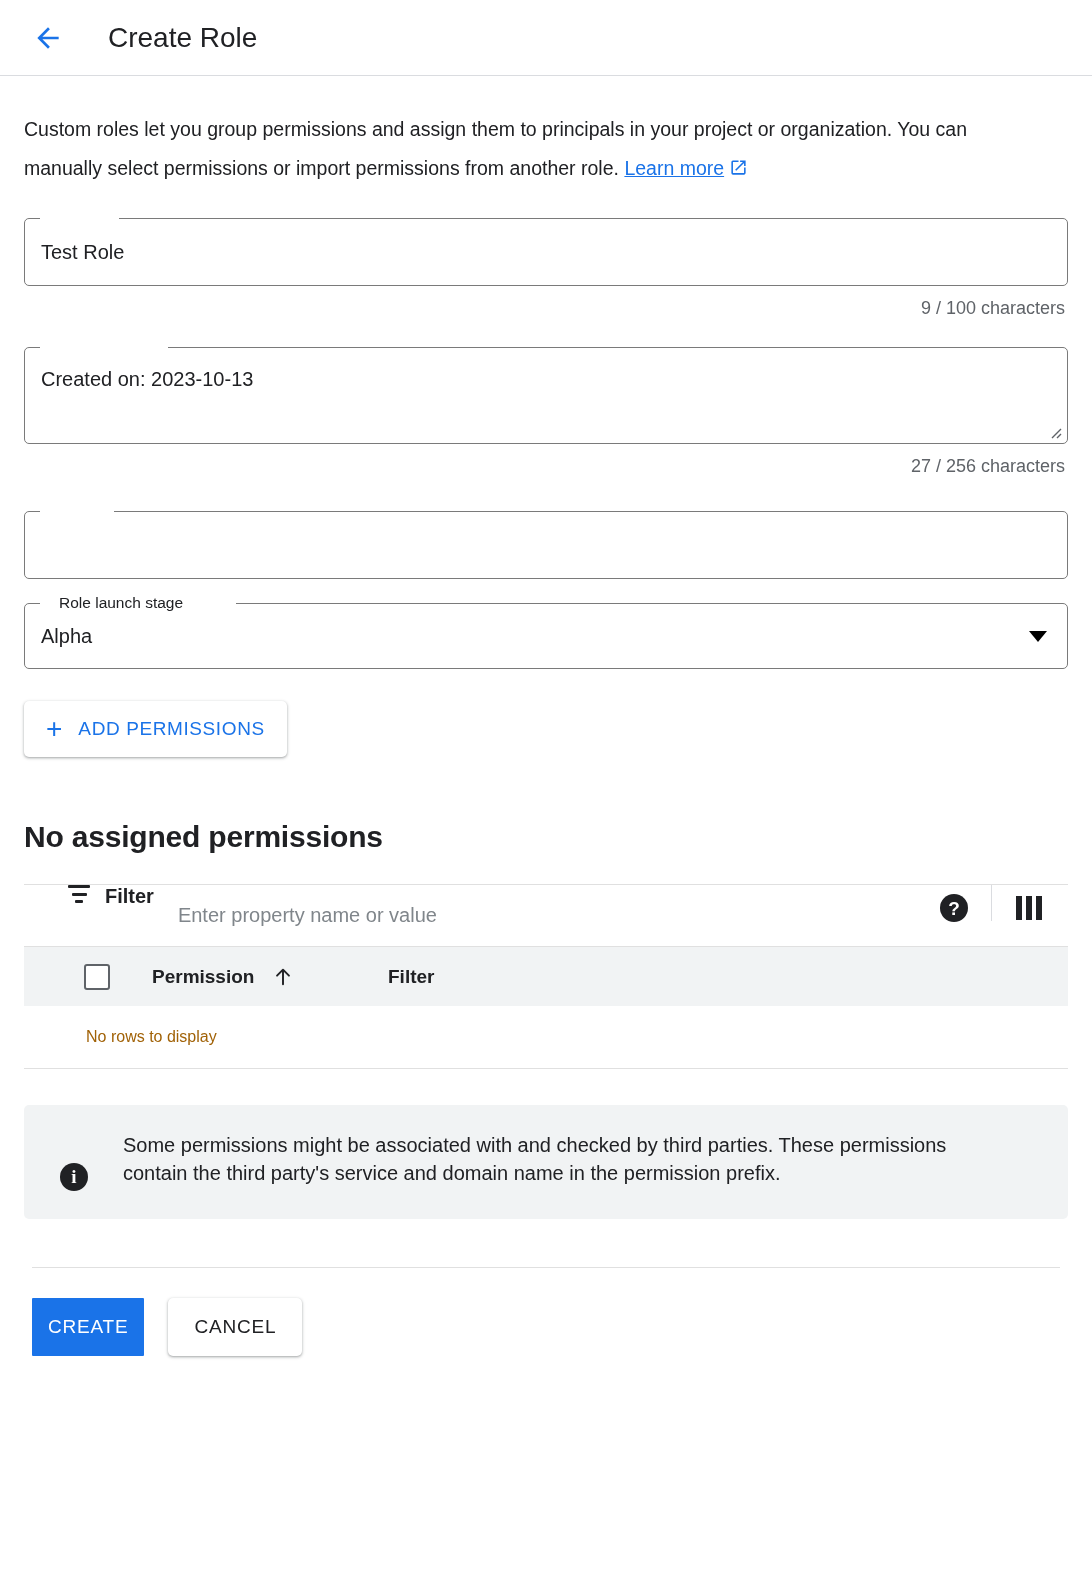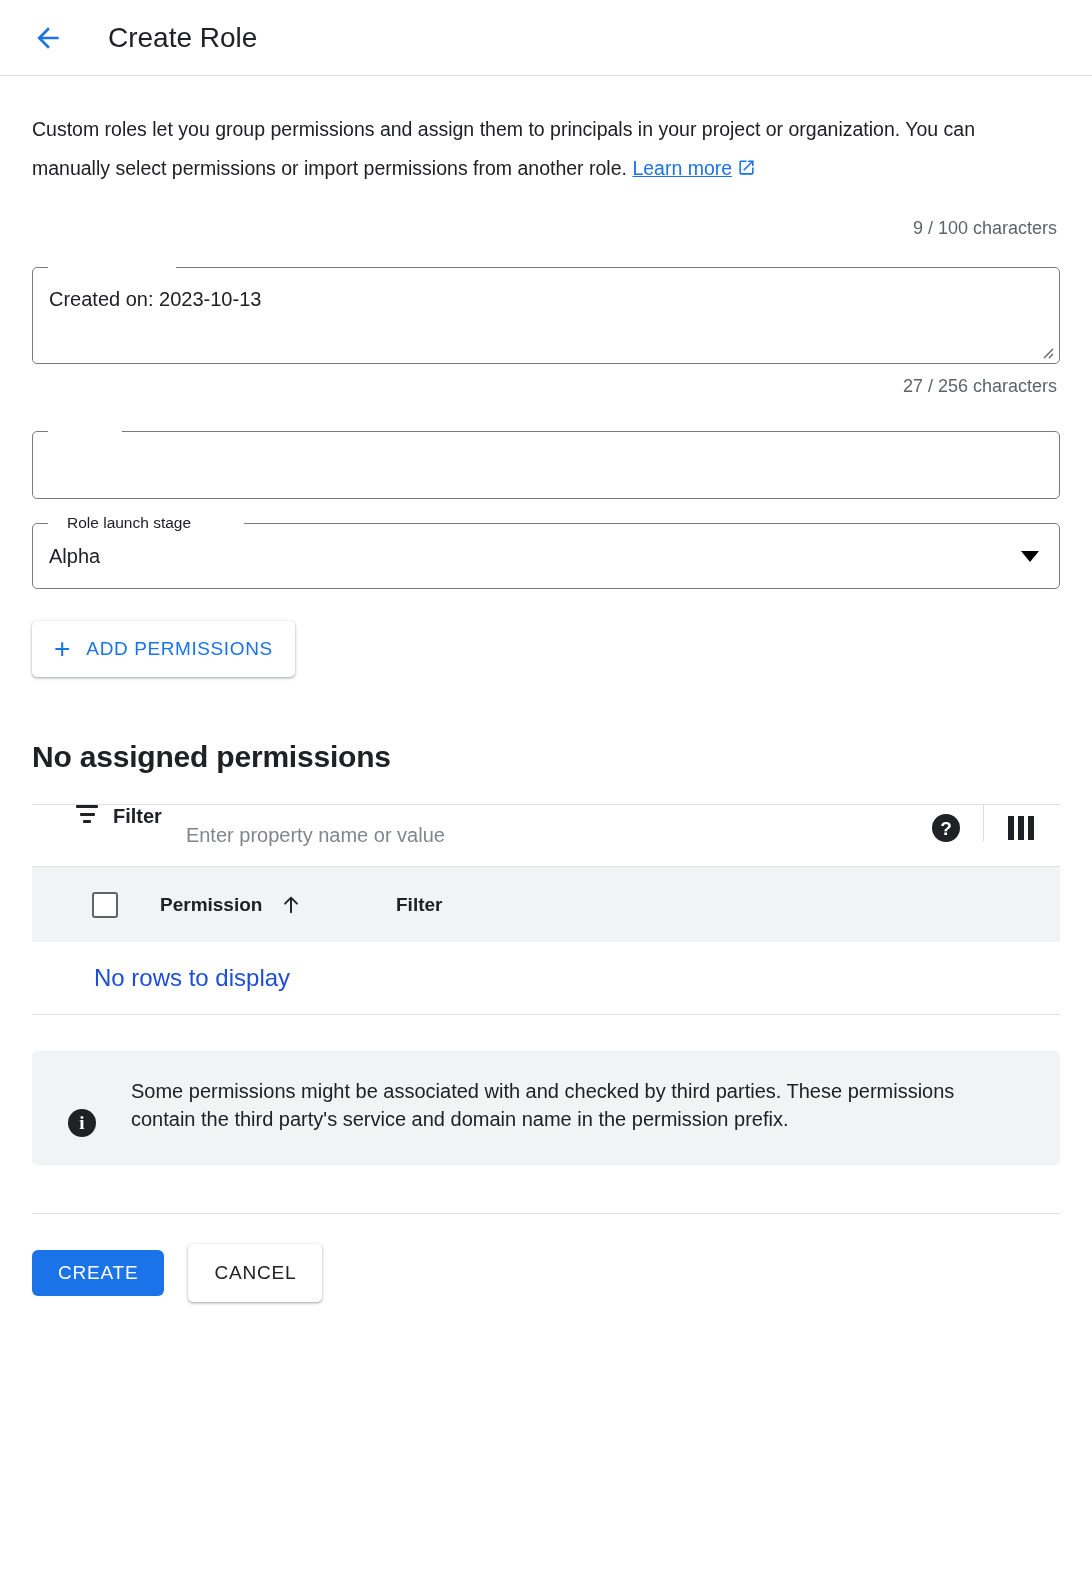--- a/index.html
+++ b/index.html
@@ -36,21 +36,21 @@
     font-size: 28px;
     font-weight: 400;
     color: #202124;
     margin-left: 38px;
     letter-spacing: 0px;
     line-height: 1;
   }
 
   
   .content {
-    padding: 0 32px;
+    padding: 0 24px;
   }
 
   .desc {
     font-size: 19.5px;
     line-height: 39px;
     color: #202124;
     margin-top: 34px;
     max-width: 1000px;
   }
   .link {
@@ -249,21 +249,21 @@
     background: #dadce0;
     margin: 0 14px;
     flex: 0 0 auto;
   }
   .cols-icon { display: flex; gap: 4px; }
   .cols-icon i { display:block; width: 6px; height: 24px; background: #202124; }
 
   .thead {
     display: flex;
     align-items: center;
-    height: 76px;
+    height: 60px;
     background: #f1f3f4;
     border-top: 1px solid #e0e0e0;
     padding-left: 30px;
   }
   .checkbox {
     width: 26px; height: 26px;
     border: 2.5px solid #5f6368;
     border-radius: 3px;
     background: #fff;
     cursor: pointer;
@@ -275,22 +275,22 @@
     font-size: 19px;
     font-weight: 700;
     color: #202124;
     display: flex;
     align-items: center;
   }
   .th-permission { width: 236px; }
   .sort-arrow { margin-left: 18px; display:flex; align-items:center; }
 
   .no-rows {
-    font-size: 24px;
-    color: #1d4ed8;
+    font-size: 16px;
+    color: #a16207;
     padding: 22px 0 22px 62px;
     border-bottom: 1px solid #e0e0e0;
   }
 
   
   .info-banner {
     margin-top: 36px;
     background: #f1f3f4;
     border-radius: 5px;
     display: flex;
@@ -325,23 +325,23 @@
   .footer {
     display: flex;
     align-items: center;
     padding: 30px 32px 0 32px;
     gap: 24px;
   }
   .btn-primary {
     background: #1a73e8;
     color: #fff;
     border: none;
-    border-radius: 6px;
-    height: 46px;
-    padding: 0 26px;
+    border-radius: 1px;
+    height: 58px;
+    padding: 0 16px;
     font-size: 19px;
     font-weight: 500;
     letter-spacing: .8px;
     cursor: pointer;
     font-family: "Liberation Sans", sans-serif;
   }
   .btn-secondary {
     background: #fff;
     color: #202124;
     border: none;
@@ -374,20 +374,25 @@
 
   <div class="desc">
     <span>Custom roles let you group permissions and assign them to principals in your project or organization. You can manually select permissions or import permissions from another role. </span><a class="link">Learn more</a><span class="ext-icon">
       <svg width="19" height="19" viewBox="0 0 24 24" fill="none">
         <path d="M19 19H5V5h7V3H5a2 2 0 0 0-2 2v14a2 2 0 0 0 2 2h14c1.1 0 2-.9 2-2v-7h-2v7zM14 3v2h3.59l-9.83 9.83 1.41 1.41L19 6.41V10h2V3h-7z" fill="#1a73e8"></path>
       </svg>
     </span>
   </div>
 
   <div class="field-wrap">
+    <div class="outlined h-title">
+      <div class="notch" style="width:79px;"></div>
+      <div class="notch-label"></div>
+      <input class="field-input" type="text" value="Test Role" style="">
+    </div>
     <div class="counter">9 / 100 characters</div>
   </div>
 
   <div class="field-wrap">
     <div class="outlined textarea-box">
       <div class="notch" style="width:128px;"></div>
       <div class="notch-label"></div>
       <textarea class="field-input" style="">Created on: 2023-10-13</textarea>
       <span class="resize-grip">
         <svg width="14" height="14" viewBox="0 0 14 14">

